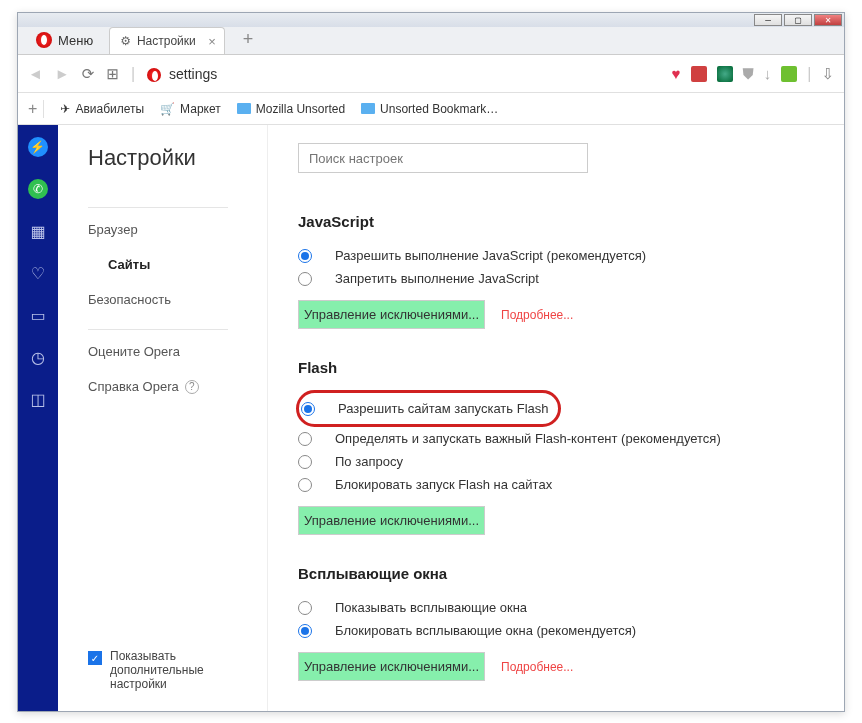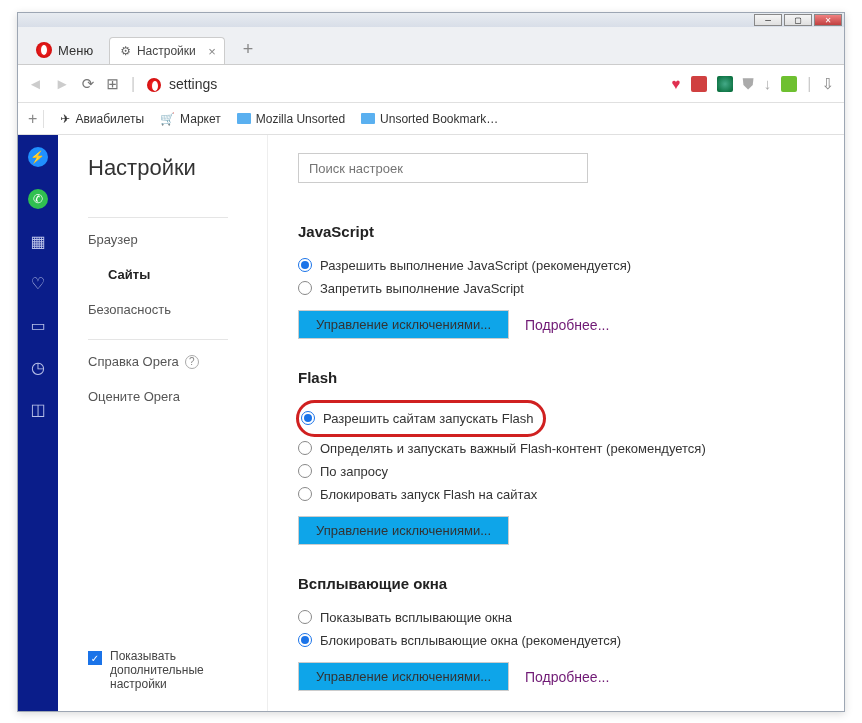--- a/index.html
+++ b/index.html
@@ -4,21 +4,21 @@
 <style>
 * { margin: 0; padding: 0; box-sizing: border-box; font-family: Arial, sans-serif; }
 body { background: #fff; width: 862px; height: 723px; position: relative; overflow: hidden; }
 
 .window-frame { border: 1px solid #9da6b3; width: 828px; height: 700px; margin: 12px auto; background: #fff; box-shadow: 0 2px 8px rgba(0,0,0,0.15); display: flex; flex-direction: column; }
 
 .titlebar { height: 14px; background: linear-gradient(#e8ecf1,#d8dee8); display: flex; justify-content: flex-end; align-items: center; padding-right: 2px; gap: 2px; }
 .win-btn { width: 28px; height: 12px; border: 1px solid #888; background: linear-gradient(#f5f5f5,#e0e0e0); font-size: 8px; display: flex; align-items: center; justify-content: center; }
 .win-close { background: linear-gradient(#f08080,#c04040); color: #fff; }
 
-.tab-strip { height: 38px; background: #eef0f3; display: flex; align-items: flex-end; padding-left: 8px; border-bottom: 1px solid #ccc; }
+.tab-strip { height: 28px; background: #eef0f3; display: flex; align-items: flex-end; padding-left: 8px; border-bottom: 1px solid #ccc; }
 .menu-btn { display: flex; align-items: center; gap: 6px; padding: 6px 10px; cursor: pointer; font-size: 13px; color: #333; }
 .opera-o { width: 16px; height: 16px; border-radius: 50%; background: radial-gradient(circle,#ff3030,#c00000); position: relative; }
 .opera-o::after { content:""; position:absolute; top:3px; left:5px; width:6px; height:10px; border-radius:50%; background:#fff; }
 .tab { background: #fff; border: 1px solid #ccc; border-bottom: none; border-radius: 4px 4px 0 0; padding: 6px 28px 6px 10px; font-size: 12px; color: #444; display: flex; align-items: center; gap: 6px; position: relative; margin-left: 6px; }
 .tab-close { position: absolute; right: 8px; color: #888; font-size: 13px; cursor: pointer; }
 .new-tab { margin-left: 10px; color: #888; font-size: 18px; padding: 4px 8px; cursor: pointer; }
 
 .addr-bar { height: 38px; display: flex; align-items: center; padding: 0 10px; gap: 12px; border-bottom: 1px solid #e0e0e0; }
 .nav-icon { color: #777; font-size: 15px; cursor: pointer; }
 .nav-icon.disabled { color: #ccc; }
@@ -45,27 +45,27 @@
 .nav-sep { border-top: 1px solid #e5e5e5; margin: 12px 0 4px 0; width: 140px; }
 .nav-help { display: flex; align-items: center; gap: 6px; }
 .help-q { width: 14px; height: 14px; border: 1px solid #aaa; border-radius: 50%; font-size: 10px; color: #888; display: flex; align-items: center; justify-content: center; }
 .nav-bottom { margin-top: auto; display: flex; align-items: flex-start; gap: 8px; font-size: 12px; color: #444; padding-right: 20px; }
 .checkbox { width: 14px; height: 14px; background: #1a73e8; color: #fff; font-size: 10px; display: flex; align-items: center; justify-content: center; flex-shrink: 0; margin-top: 2px; }
 
 .settings-content { flex: 1; padding: 18px 30px; overflow-y: auto; }
 .search-box { width: 290px; height: 30px; border: 1px solid #ccc; padding: 0 10px; font-size: 13px; color: #888; margin-bottom: 40px; }
 .section { margin-bottom: 30px; }
 .section-title { font-size: 15px; font-weight: bold; color: #222; margin-bottom: 14px; }
-.radio-row { display: flex; align-items: flex-start; gap: 8px; padding: 4px 0; font-size: 13px; color: #333; cursor: pointer; }
+.radio-row { display: flex; align-items: flex-end; gap: 23px; padding: 4px 0; font-size: 13px; color: #333; cursor: pointer; }
 .radio { width: 14px; height: 14px; border: 1px solid #888; border-radius: 50%; display: flex; align-items: center; justify-content: center; }
 .radio.checked { border-color: #1a73e8; }
 .radio.checked::after { content:""; width: 8px; height: 8px; background: #1a73e8; border-radius: 50%; }
 .btn-row { display: flex; align-items: center; gap: 16px; margin-top: 10px; }
-.manage-btn { border: 1px solid #ccc; background: #0ea5e9; padding: 6px 17px; font-size: 13px; color: #333; cursor: pointer; }
-.link { color: #701a75; font-size: 14px; cursor: pointer; }
+.manage-btn { border: 1px solid #ccc; background: #86efac; padding: 6px 5px; font-size: 13px; color: #333; cursor: pointer; }
+.link { color: #ef4444; font-size: 12px; cursor: pointer; }
 .highlight-box { border: 3px solid #d02020; border-radius: 20px; padding: 4px 10px 4px 2px; display: inline-flex; align-items: center; margin-left: -2px; }
 </style>
 </head>
 <body>
 
 <div class="window-frame">
   <div class="titlebar">
     <div class="win-btn">─</div>
     <div class="win-btn">▢</div>
     <div class="win-btn win-close">✕</div>
@@ -138,25 +138,25 @@
     </div>
 
     <div class="settings-area">
       <div class="settings-nav">
         <h1 class="settings-title">Настройки</h1>
         <div class="nav-sep"></div>
         <div class="nav-item">Браузер</div>
         <div class="nav-item active">Сайты</div>
         <div class="nav-item">Безопасность</div>
         <div class="nav-sep"></div>
+        <div class="nav-item">Оцените Opera</div>
         <div class="nav-item nav-help">
           <span>Справка Opera</span>
           <span class="help-q">?</span>
         </div>
-        <div class="nav-item">Оцените Opera</div>
         <div class="nav-bottom">
           <span class="checkbox">✓</span>
           <span>Показывать дополнительные настройки</span>
         </div>
       </div>
 
       <div class="settings-content">
         <input class="search-box" placeholder="Поиск настроек" style="">
 
         <div class="section">

